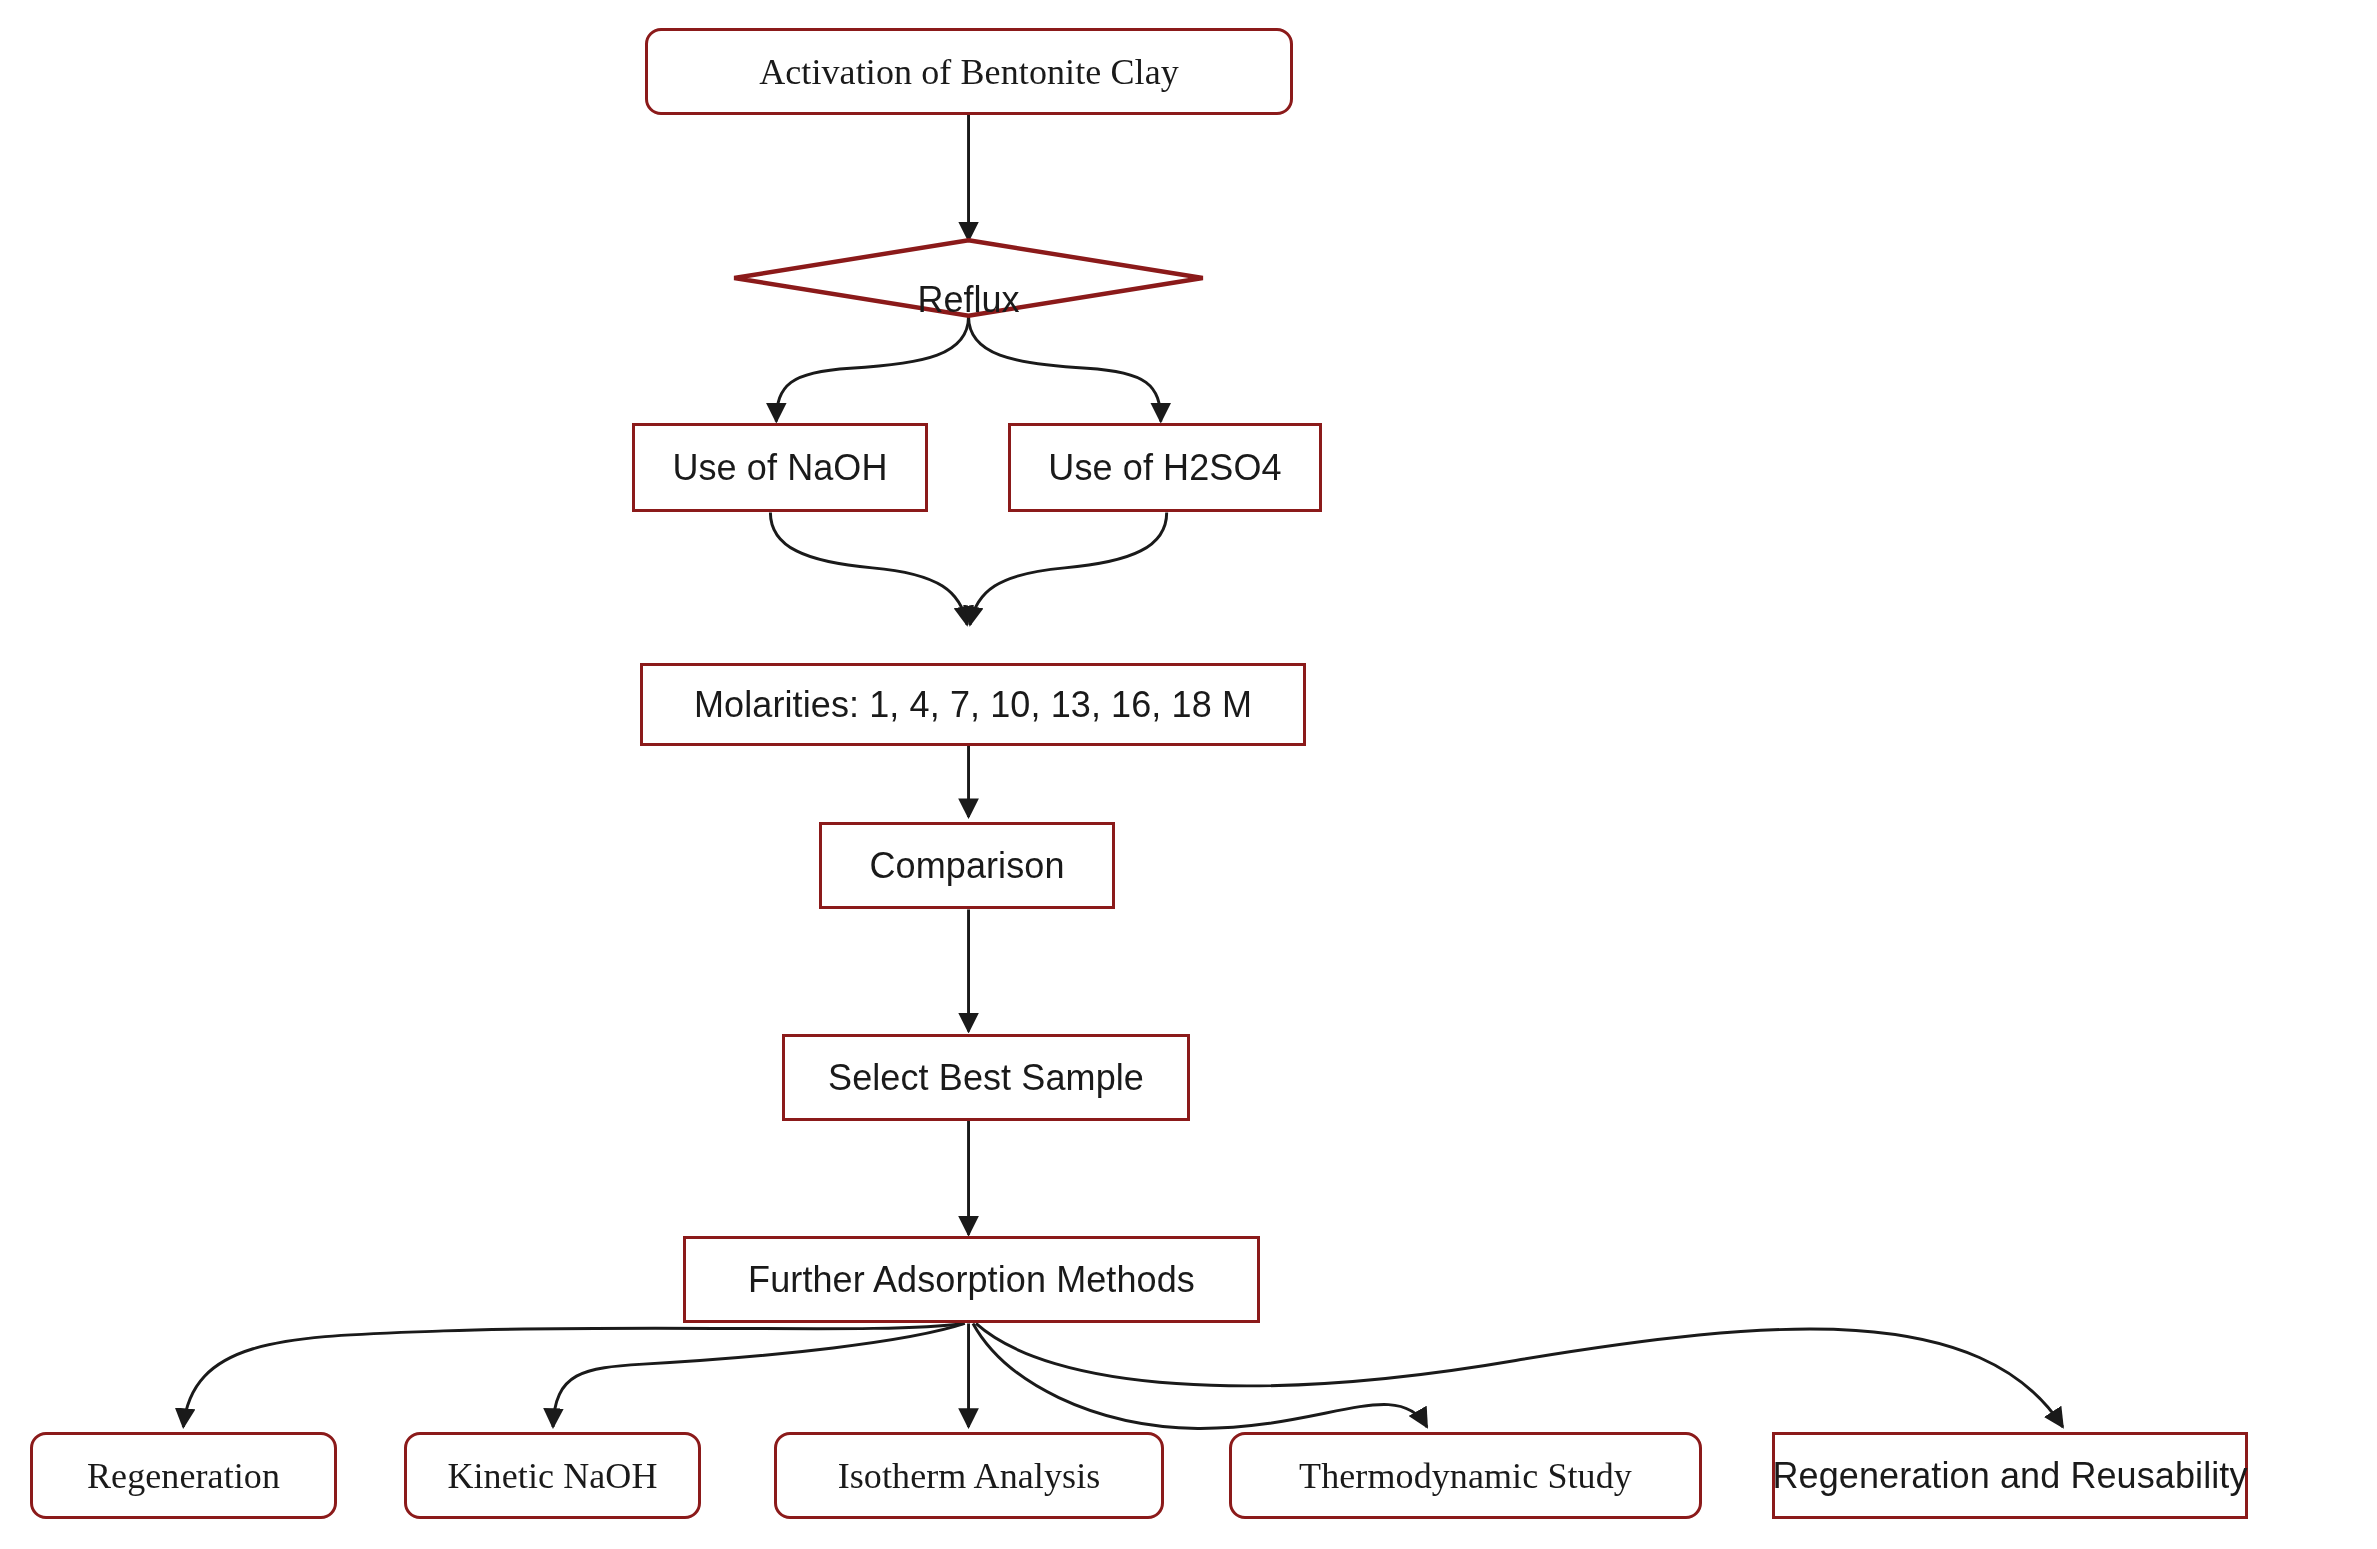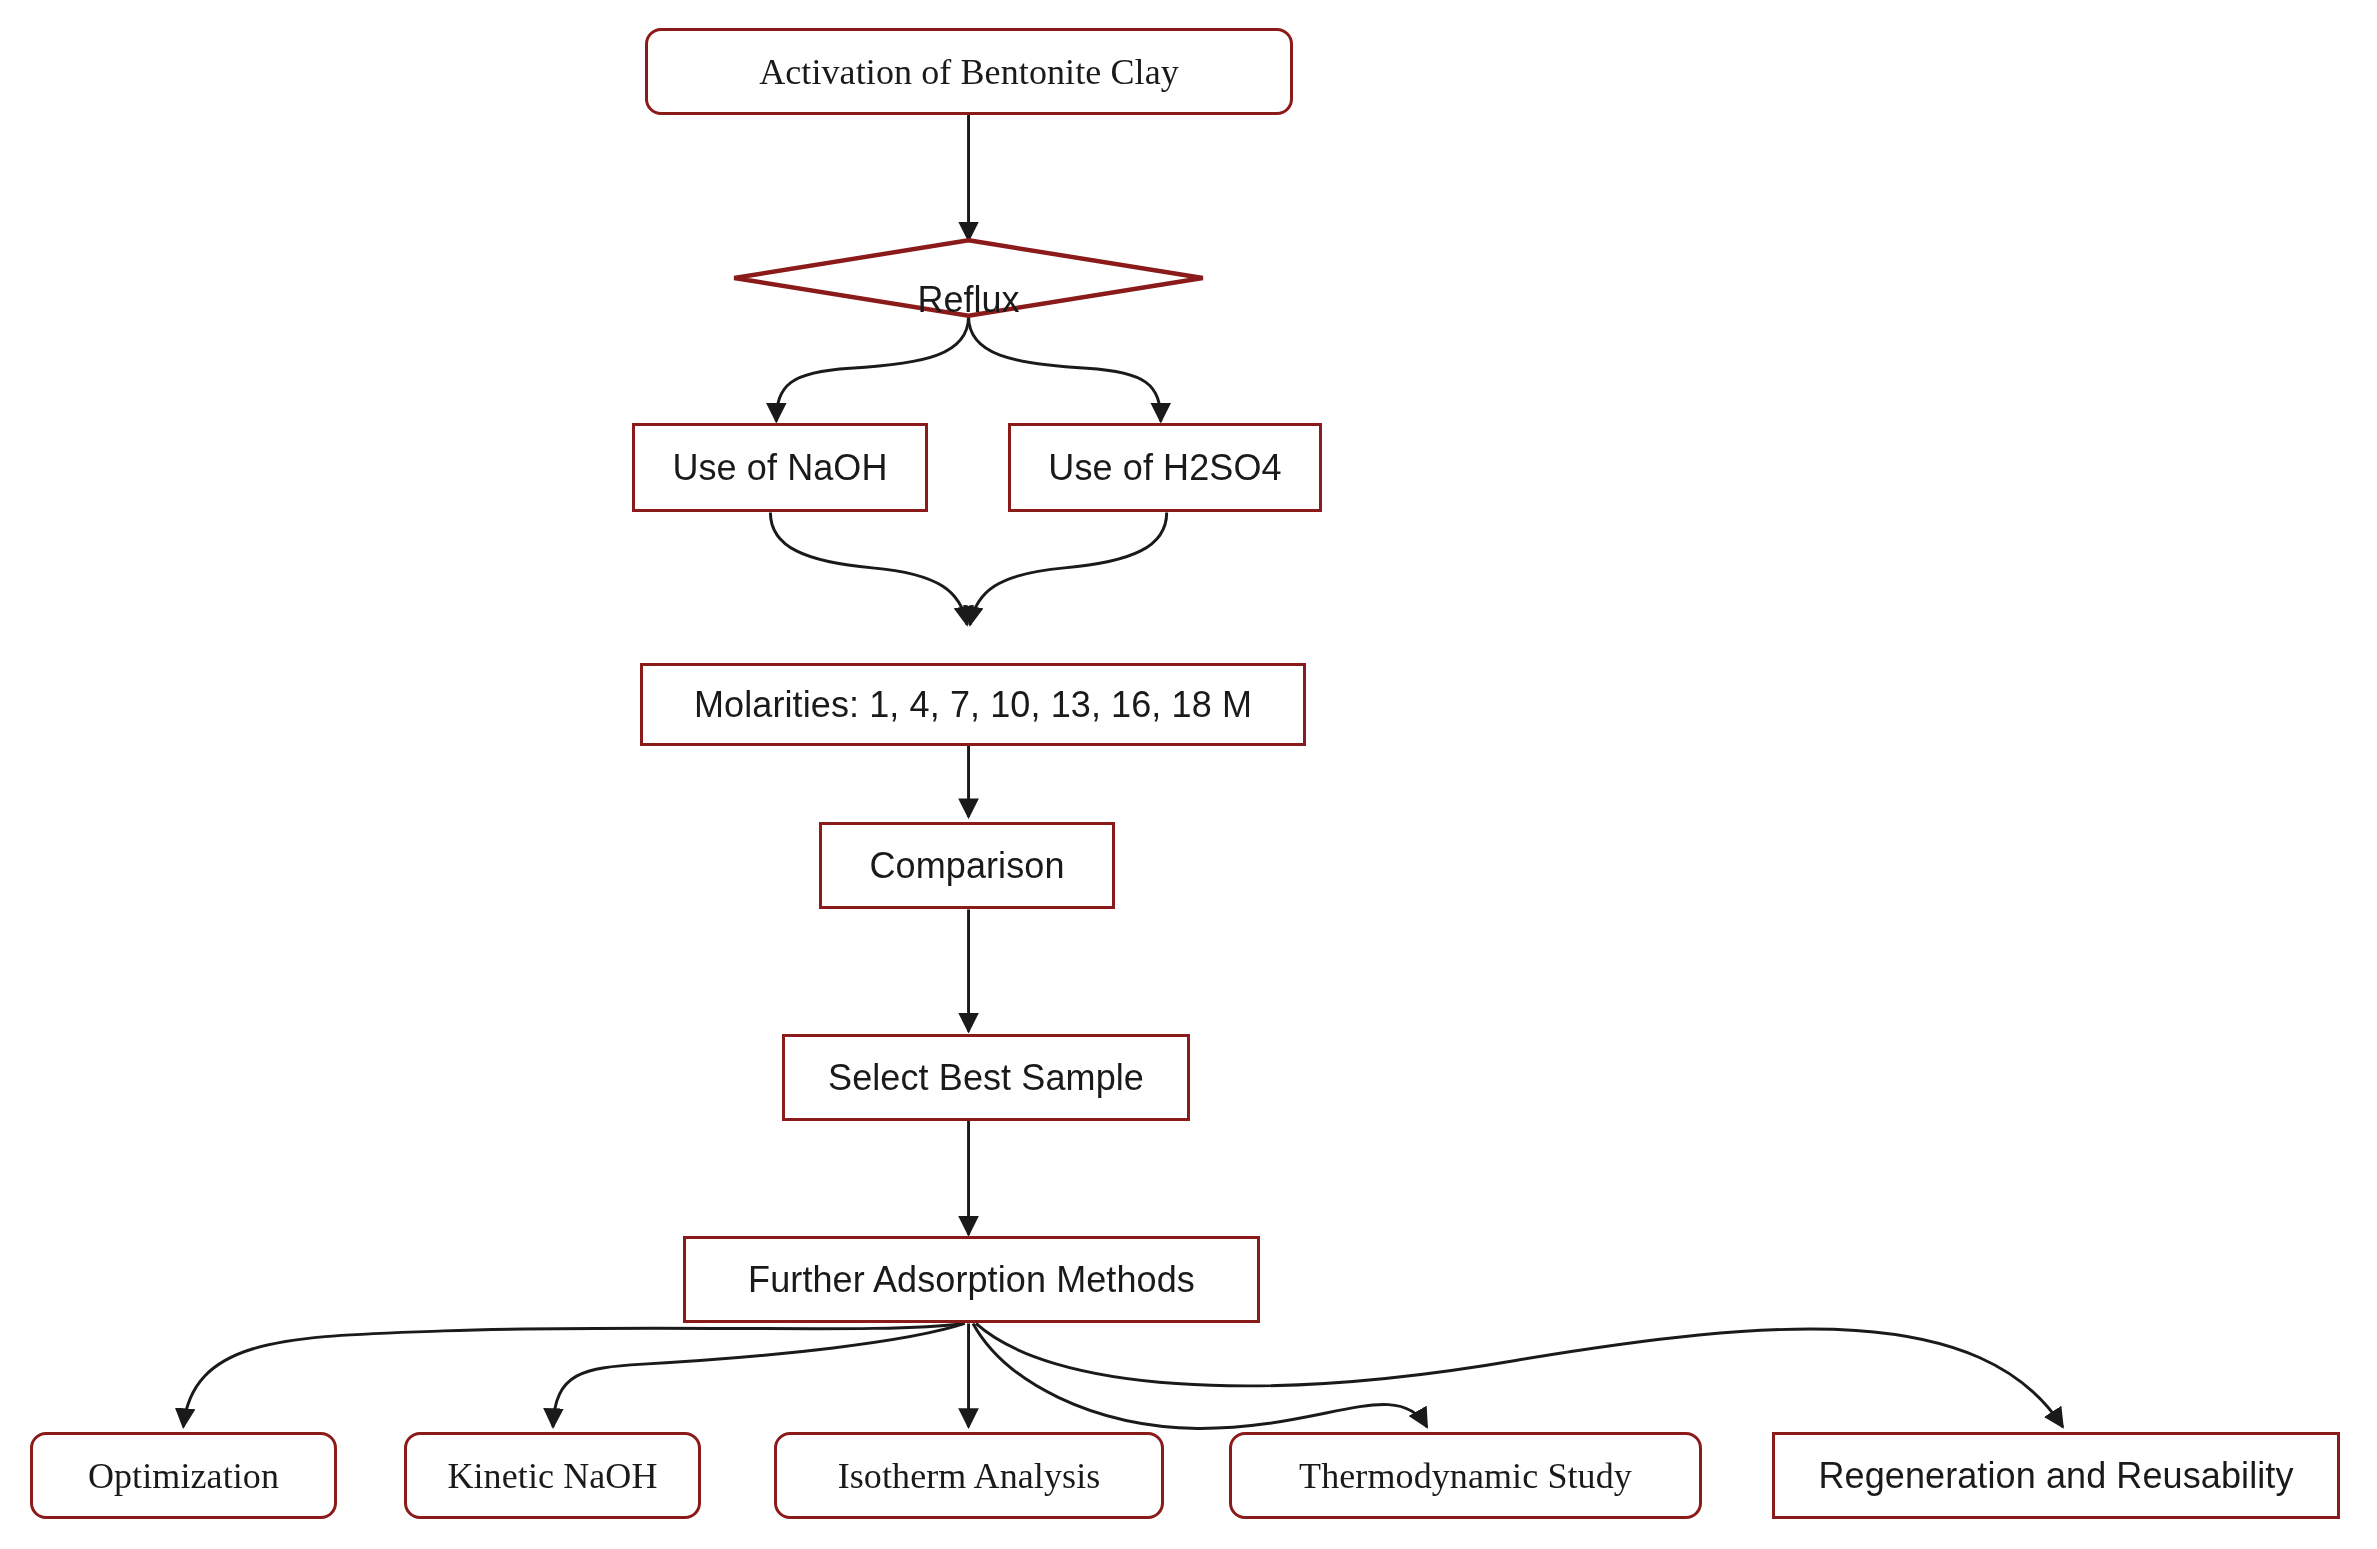--- a/index.html
+++ b/index.html
@@ -130,33 +130,33 @@
 
   <div class="node sharp" style="left:782px; top:1034px; width:408px; height:87px;">
     <span>Select Best Sample</span>
   </div>
 
   <div class="node sharp" style="left:683px; top:1236px; width:577px; height:87px;">
     <span>Further Adsorption Methods</span>
   </div>
 
   <div class="node rounded" style="left:30px; top:1432px; width:307px; height:87px;">
-    <span>Optimization</span>
+    <span>Regeneration</span>
   </div>
 
   <div class="node rounded" style="left:404px; top:1432px; width:297px; height:87px;">
     <span>Kinetic NaOH</span>
   </div>
 
   <div class="node rounded" style="left:774px; top:1432px; width:390px; height:87px;">
     <span>Isotherm Analysis</span>
   </div>
 
   <div class="node rounded" style="left:1229px; top:1432px; width:473px; height:87px;">
     <span>Thermodynamic Study</span>
   </div>
 
-  <div class="node sharp" style="left:1772px; top:1432px; width:568px; height:87px;">
+  <div class="node sharp" style="left:1772px; top:1432px; width:476px; height:87px;">
     <span>Regeneration and Reusability</span>
   </div>
 
 </div>
 
 
 </body></html>

